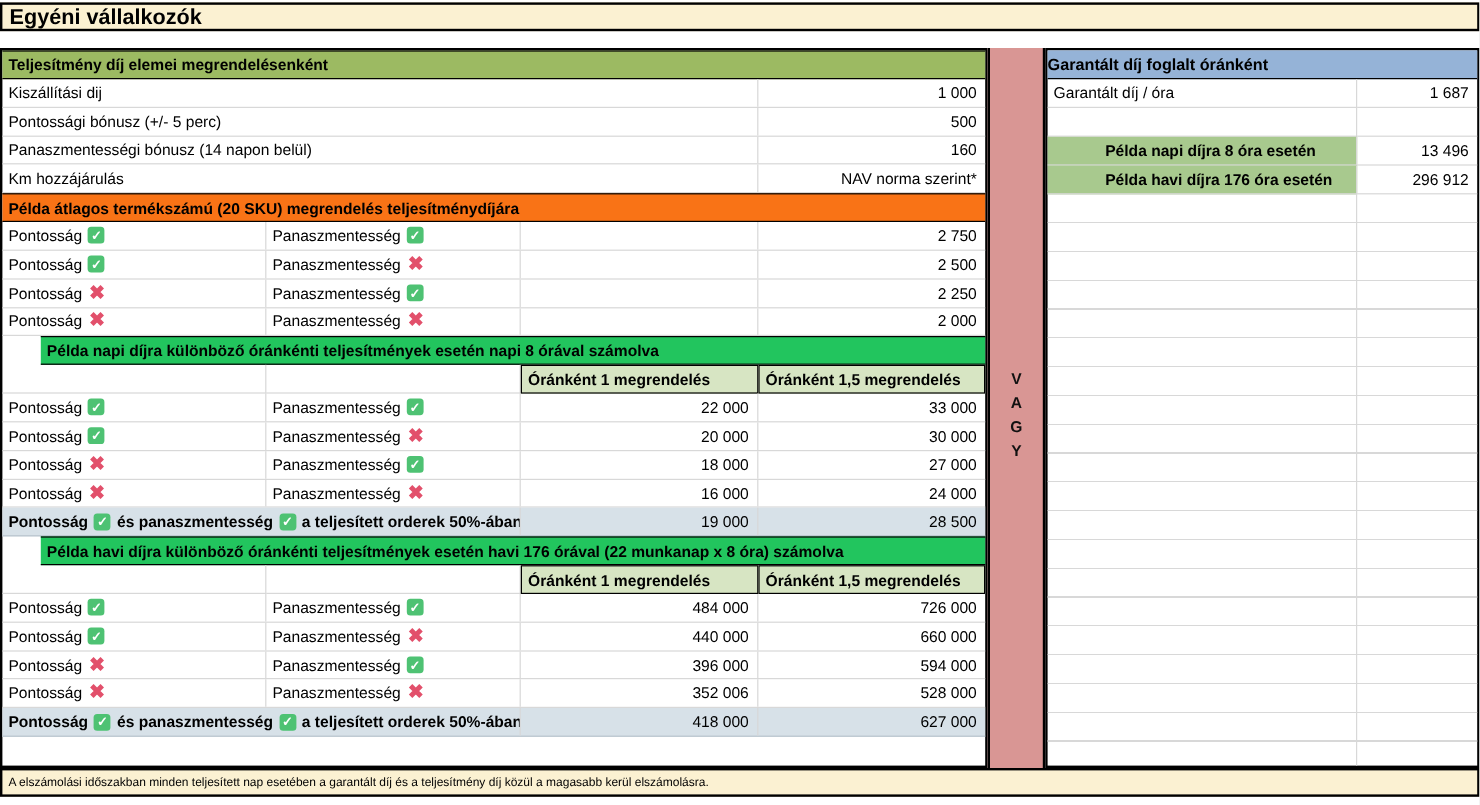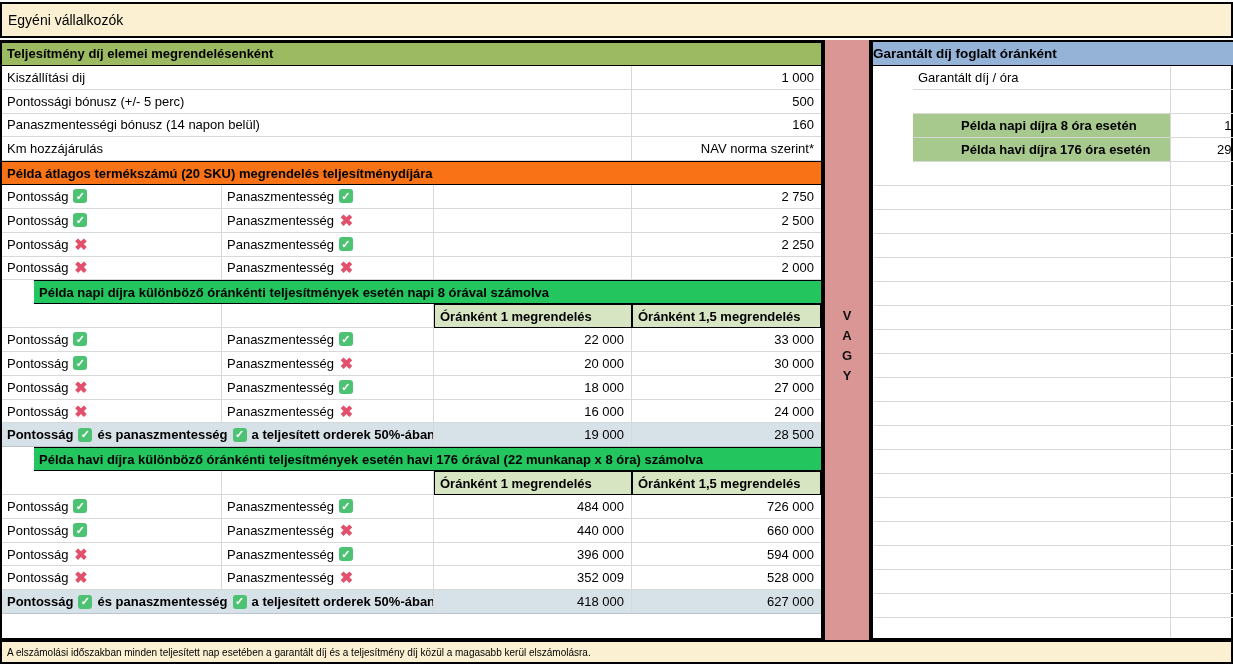--- a/index.html
+++ b/index.html
@@ -2,24 +2,24 @@
 <html><head>
 <meta charset="utf-8">
 <style>
   html,body{margin:0;padding:0;background:#e9e9e9;}
   #sheet{
     position:relative;width:1233px;height:671px;background:#ffffff;
     font-family:"Liberation Sans",sans-serif;color:#000;overflow:hidden;
   }
   
   .title-box{
-    position:absolute;left:0;top:2px;width:1233px;height:36px;
+    position:absolute;left:0;top:2px;width:1233px;height:24px;
     background:#fbf1d2;border:2px solid #000;box-sizing:border-box;
     display:flex;align-items:center;padding-left:6px;
-    font-size:14px;font-weight:normal;
+    font-size:18px;font-weight:bold;
   }
   
   .tbl-main{
     position:absolute;left:0;top:40px;width:823px;height:600px;
     border:2px solid #000;box-sizing:border-box;background:#fff;
     display:grid;grid-template-rows:repeat(25,1fr);
   }
   .row{display:flex;min-height:0;}
   .row.plain{border-bottom:1px solid #d8d8d8;}
   .row.sec{border-top:1.5px solid #000;border-bottom:1.5px solid #000;}
@@ -61,21 +61,21 @@
   .tbl-right{
     position:absolute;left:871px;top:40px;width:362px;height:600px;
     border:2px solid #000;box-sizing:border-box;background:#fff;
     display:grid;grid-template-rows:24px 24px 24px 24px 24px 1fr;
   }
   .tbl-right .hdr{
     background:#95b3d7;font-weight:bold;font-size:13.5px;
     display:flex;align-items:center;padding:0 0;
     border-bottom:1.5px solid #000;
   }
-  .rlabel{width:258px;margin-left:40px;}
+  .rlabel{width:258px;}
   .rval{width:100px;}
   .tbl-right .row .cell{border-bottom:1px solid #d8d8d8;}
   .tbl-right .green{background:#a8c98e;font-weight:bold;padding-left:48px;}
   .filler{position:relative;background:
     repeating-linear-gradient(to bottom,transparent 0px,transparent 23px,#d8d8d8 23px,#d8d8d8 24px);}
   .filler .vline{position:absolute;top:0;bottom:0;right:100px;width:1px;background:#d8d8d8;}
   
   .footer-box{
     position:absolute;left:0;top:640px;width:1233px;height:24px;
     background:#fbf1d2;border:2px solid #000;box-sizing:border-box;
@@ -288,21 +288,21 @@
     </div>
     <div class="row plain">
       <div class="cell cA">
           <span>Pontosság</span>
           <span class="icon i-cross">✖</span>
         </div>
       <div class="cell cB">
           <span>Panaszmentesség</span>
           <span class="icon i-cross">✖</span>
         </div>
-      <div class="cell cC val">352 009</div>
+      <div class="cell cC val">352 006</div>
       <div class="cell cD val last">528 000</div>
     </div>
 
     <div class="row summary">
       <div class="cell cAB bold">
         <span>Pontosság</span>
           <span class="icon i-check">✓</span>
           <span>és panaszmentesség</span>
           <span class="icon i-check">✓</span>
           <span>a teljesített orderek 50%-ában</span>

